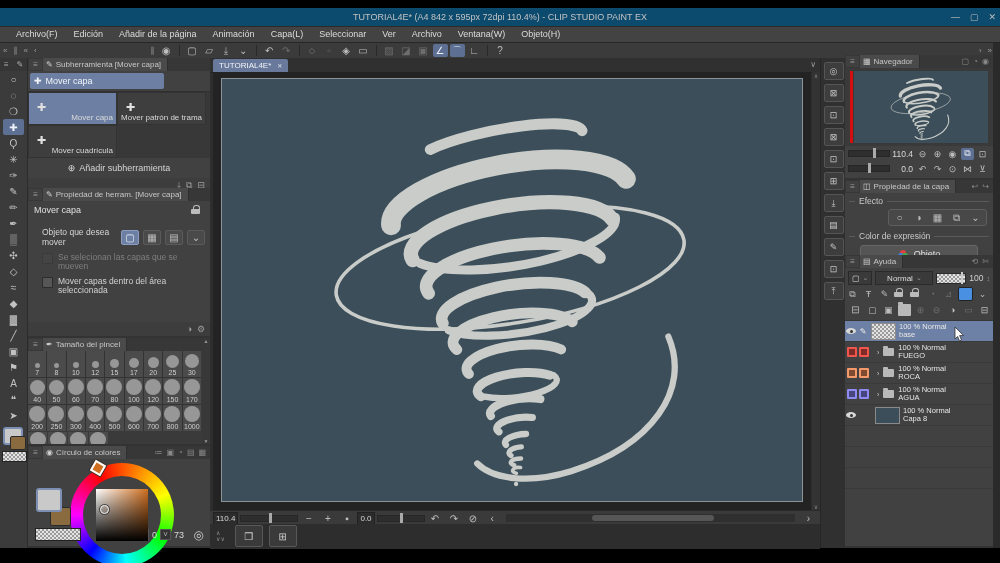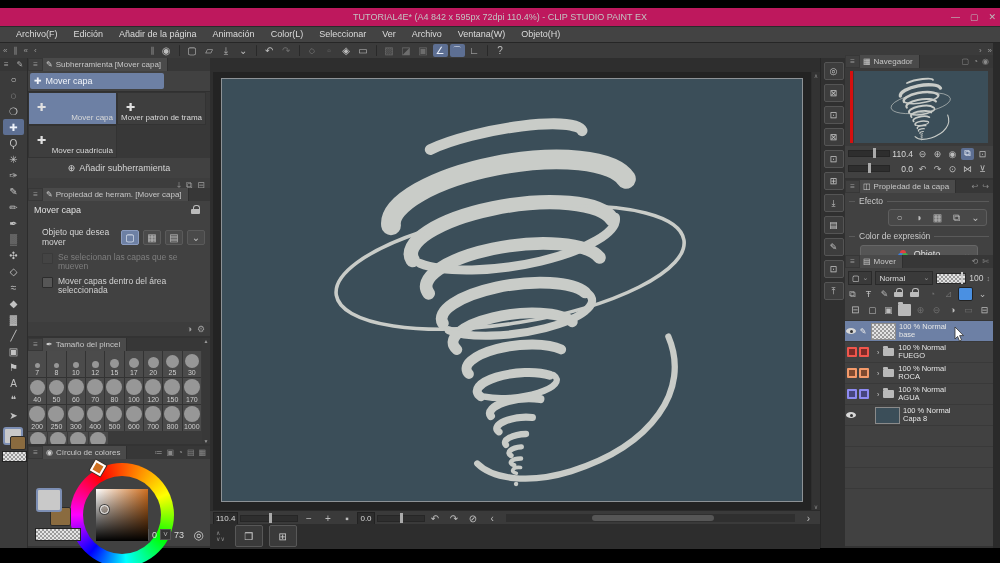--- a/index.html
+++ b/index.html
@@ -1,20 +1,20 @@
 <!DOCTYPE html>
 <html><head>
 <meta charset="utf-8">
 <style>
   html,body{margin:0;padding:0;background:#000;}
   .app{position:relative;width:1000px;height:563px;background:#000;overflow:hidden;
        font-family:"Liberation Sans",sans-serif;color:#cfcfcf;font-size:9px;
        -webkit-font-smoothing:antialiased;}
   
-  .titlebar{position:absolute;top:8px;left:0;right:0;height:18px;background:#be185d;
+  .titlebar{position:absolute;top:8px;left:0;right:0;height:18px;background:#0c4a6e;
             border-bottom:1px solid #2b2b2b;}
   .titlebar .title{position:absolute;left:0;right:0;top:0;height:18px;line-height:18px;
             text-align:center;color:#c3c3c3;font-size:9px;}
   .wctrl{position:absolute;right:4px;top:0;height:18px;display:flex;gap:10px;align-items:center;color:#bdbdbd;font-size:9px;}
   .wctrl span{cursor:default;}
   .menubar{position:absolute;top:27px;left:0;right:0;height:15px;background:#434343;
            display:flex;align-items:center;padding-left:8px;border-bottom:1px solid #262626;}
   .menubar span{padding:0 8px;font-size:9px;color:#dcdcdc;line-height:15px;}
   .cmdbar{position:absolute;top:43px;left:0;right:0;height:15px;background:#3b3b3b;
           display:flex;align-items:center;border-bottom:1px solid #252525;}
@@ -216,21 +216,21 @@
       <span>✕</span>
     </div>
   </div>
 
   <div class="menubar">
 
   <span>Archivo(F)</span>
       <span>Edición</span>
       <span>Añadir de la página</span>
       <span>Animación</span>
-      <span>Color(L)</span>
+      <span>Capa(L)</span>
       <span>Seleccionar</span>
       <span>Ver</span>
       <span>Archivo</span>
       <span>Ventana(W)</span>
       <span>Objeto(H)</span>
     </div>
 
   <div class="cmdbar">
     <span class="arr">«</span>
     <span class="arr">∥</span>
@@ -597,20 +597,27 @@
           <span>0</span>
 
           <span class="hsvkey">V</span>
           <span>73</span>
         </div>
       <span class="dialico">◎</span>
     </div>
   </div>
 
   <div class="canvascol">
+    <div class="ctabs">
+      <div class="ctab">
+        <span>TUTORIAL4E*</span>
+        <span class="x">✕</span>
+      </div>
+      <span class="ctabchev">∨</span>
+    </div>
     <div class="viewport">
       <div class="page" style="background-color: rgb(59, 78, 89); color: rgb(201, 204, 200);">
         <svg>
             <use href="#tornado"></use>
           </svg>
       </div>
     </div>
     <div class="vscroll">
       <span style="font-size:6px">∧</span>
       <span style="font-size:6px">∨</span>
@@ -758,35 +765,35 @@
         <span>Objeto</span>
         <span class="chev">⌄</span>
       </div>
     </div>
 
     <div class="rp" style="position:absolute;top:200px;left:0;right:0;bottom:0;">
       <div class="phead">
         <span class="pmenu">≡</span>
         <div class="ptab">
           <span class="phicon">▤</span>
-          <span>Mover</span>
+          <span>Ayuda</span>
         </div>
         <span class="phspace"></span>
         <span class="phicons">
 
         <span>⟲</span>
             <span>✄</span>
           </span>
       </div>
       <div class="blendrow">
         <span class="minisel">
           <span>▢</span>
           <span style="font-size:7px;color:#999">⌄</span>
         </span>
-        <span class="minisel" style="width:50px;justify-content:space-between">
+        <span class="minisel" style="width:50px;justify-content:center">
           <span>Normal</span>
           <span style="font-size:7px;color:#999">⌄</span>
         </span>
         <span class="opaslider checker sm">
             <span class="thumb"></span>
           </span>
         <span style="font-size:8.5px">100</span>
         <span style="font-size:7px;color:#999">↕</span>
       </div>
       <div class="lockrow">

